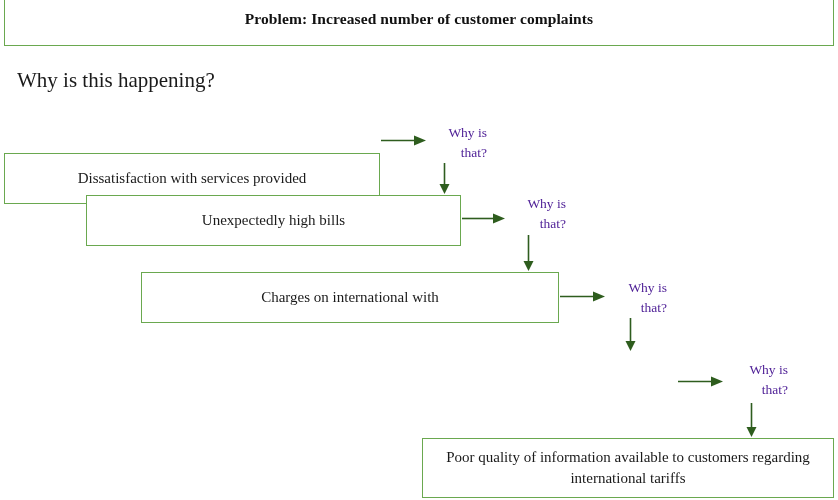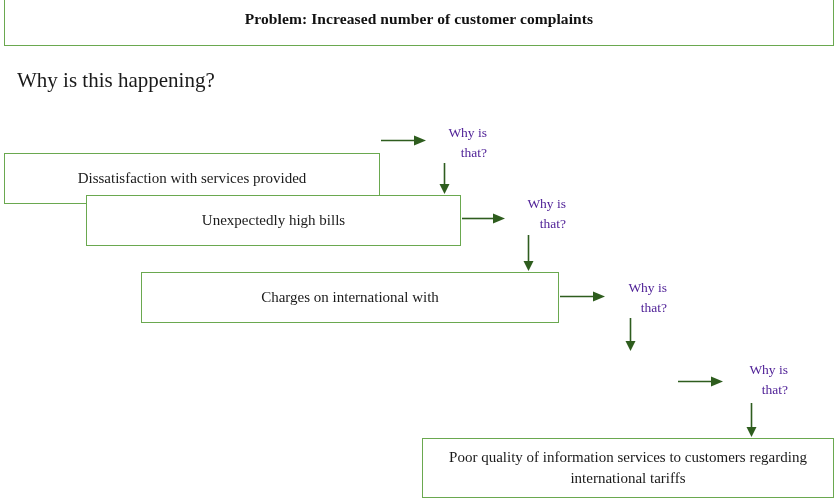--- a/index.html
+++ b/index.html
@@ -187,16 +187,16 @@
   </div>
 
   <div class="arrow-v" style="left:745px; top:403px; height:35px;">
     <svg width="13" height="35" viewBox="0 0 13 35">
       <line x1="6.5" y1="0" x2="6.5" y2="25" stroke="#2e5d1e" stroke-width="1.6"></line>
       <polygon points="1.5,24 6.5,34 11.5,24" fill="#2e5d1e"></polygon>
     </svg>
   </div>
 
   <div class="cause-box" style="left:422px; top:438px; width:412px; height:60px;">
-    <span>Poor quality of information services to customers regarding international tariffs</span>
+    <span>Poor quality of information available to customers regarding international tariffs</span>
   </div>
 
 </div>
 
 </body></html>

